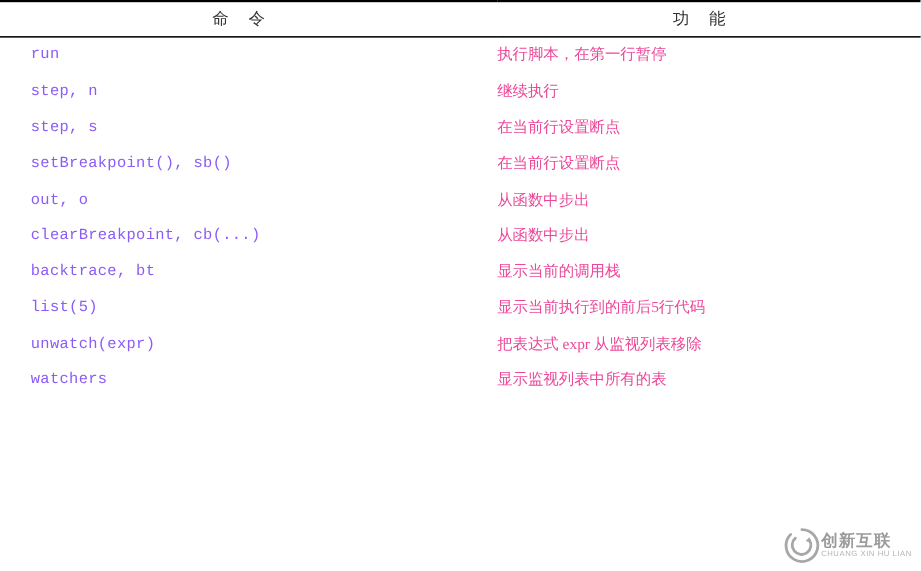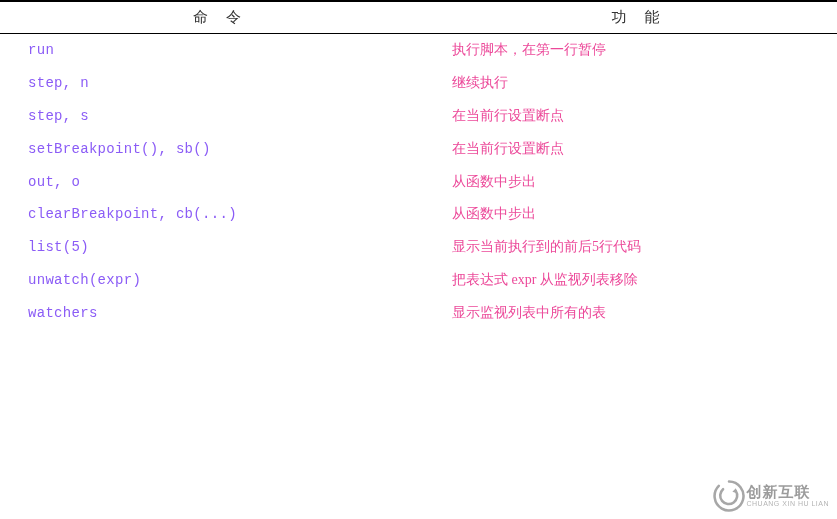--- a/index.html
+++ b/index.html
@@ -107,20 +107,24 @@
       </tr>
       <tr>
         <td class="cmd">out, o</td>
         <td class="func">从函数中步出</td>
       </tr>
       <tr>
         <td class="cmd">clearBreakpoint, cb(...)</td>
         <td class="func">从函数中步出</td>
       </tr>
       <tr>
+        <td class="cmd">backtrace, bt</td>
+        <td class="func">显示当前的调用栈</td>
+      </tr>
+      <tr>
         <td class="cmd">list(5)</td>
         <td class="func">显示当前执行到的前后5行代码</td>
       </tr>
       <tr>
         <td class="cmd">unwatch(expr)</td>
         <td class="func">把表达式 expr 从监视列表移除</td>
       </tr>
       <tr>
         <td class="cmd">watchers</td>
         <td class="func">显示监视列表中所有的表</td>

